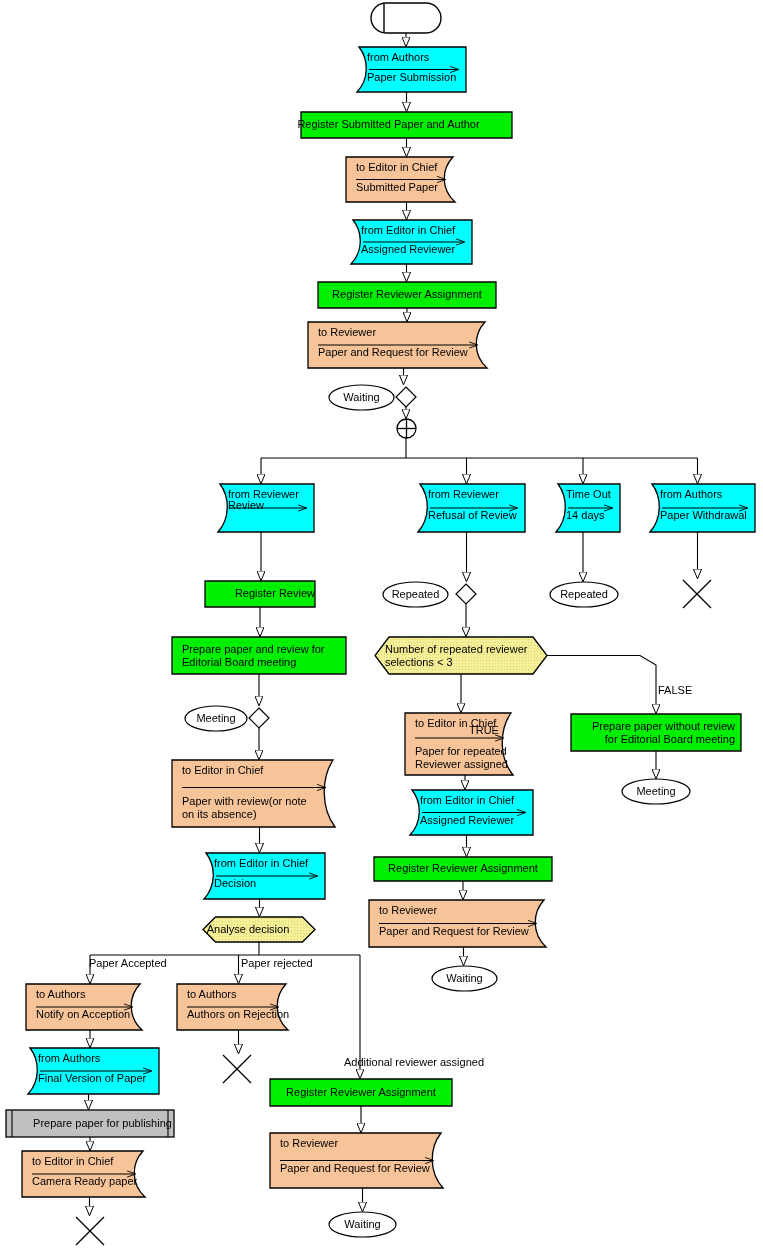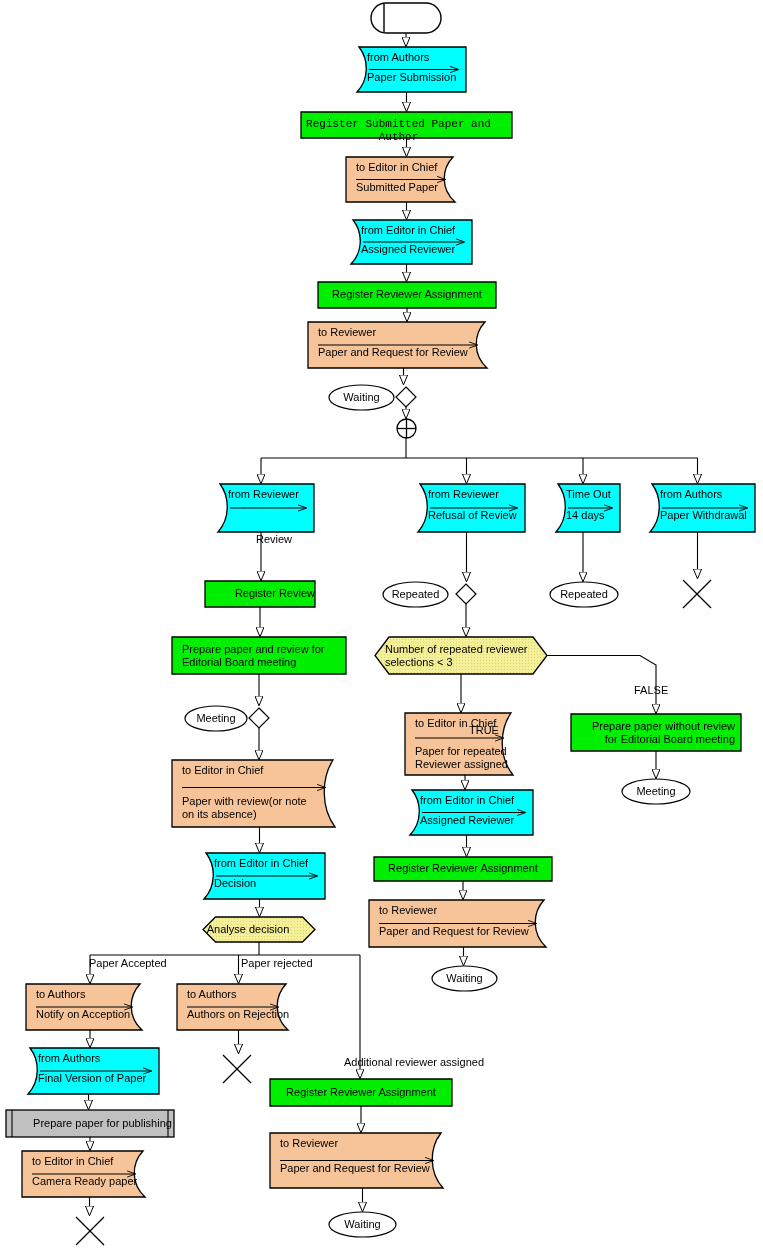--- a/index.html
+++ b/index.html
@@ -253,31 +253,31 @@
         <line x1="36" y1="1007" x2="132" y2="1007" stroke="#000000" stroke-width="1.1" marker-end="url(#arrowThin)"></line>
         <line x1="187" y1="1007" x2="278" y2="1007" stroke="#000000" stroke-width="1.1" marker-end="url(#arrowThin)"></line>
         <line x1="40" y1="1071" x2="151" y2="1071" stroke="#000000" stroke-width="1.1" marker-end="url(#arrowThin)"></line>
         <line x1="32" y1="1174" x2="135" y2="1174" stroke="#000000" stroke-width="1.1" marker-end="url(#arrowThin)"></line>
         <line x1="280" y1="1160.5" x2="433" y2="1160.5" stroke="#000000" stroke-width="1.1" marker-end="url(#arrowThin)"></line>
       </g>
   </svg>
   <div id="labels">
       <div class="nodeLabel lft" style="left: 367px; width: 93px; top: 51px;">from Authors</div>
       <div class="nodeLabel lft" style="left: 367px; width: 101px; top: 70.5px;">Paper Submission</div>
-      <div class="nodeLabel ctr" style="left: 293px; width: 211px; top: 118px; font-family: Liberation Mono, monospace;">Register Submitted Paper and Author</div>
+      <div class="nodeLabel ctr" style="left: 283px; width: 211px; top: 118px;">Register Submitted Paper and Author</div>
       <div class="nodeLabel lft" style="left: 356px; width: 95px; top: 161px;">to Editor in Chief</div>
       <div class="nodeLabel lft" style="left: 356px; width: 103px; top: 180.5px;">Submitted Paper</div>
       <div class="nodeLabel lft" style="left: 361px; width: 105px; top: 224px;">from Editor in Chief</div>
       <div class="nodeLabel lft" style="left: 361px; width: 113px; top: 243px;">Assigned Reviewer</div>
       <div class="nodeLabel ctr" style="left: 318px; width: 178px; top: 288px;">Register Reviewer Assignment</div>
       <div class="nodeLabel lft" style="left: 318px; width: 165px; top: 326px;">to Reviewer</div>
       <div class="nodeLabel lft" style="left: 318px; width: 173px; top: 346px;">Paper and Request for Review</div>
       <div class="nodeLabel ctr" style="left: 329px; width: 65px; top: 390.5px;">Waiting</div>
       <div class="nodeLabel lft" style="left: 228px; width: 80px; top: 488px;">from Reviewer</div>
-      <div class="nodeLabel lft" style="left: 228px; width: 88px; top: 533px; padding-left: 28px;">Review</div>
+      <div class="nodeLabel lft" style="left: 228px; width: 88px; top: 499px;">Review</div>
       <div class="nodeLabel lft" style="left: 428px; width: 91px; top: 488px;">from Reviewer</div>
       <div class="nodeLabel lft" style="left: 428px; width: 99px; top: 509px;">Refusal of Review</div>
       <div class="nodeLabel lft" style="left: 566px; width: 48px; top: 488px;">Time Out</div>
       <div class="nodeLabel lft" style="left: 566px; width: 56px; top: 509px;">14 days</div>
       <div class="nodeLabel lft" style="left: 660px; width: 89px; top: 488px;">from Authors</div>
       <div class="nodeLabel lft" style="left: 660px; width: 97px; top: 509px;">Paper Withdrawal</div>
       <div class="nodeLabel ctr" style="left: 205px; width: 110px; top: 587px; text-align: right;">Register Review</div>
       <div class="nodeLabel ctr" style="left: 383px; width: 65px; top: 587.5px;">Repeated</div>
       <div class="nodeLabel ctr" style="left: 550px; width: 68px; top: 587.5px;">Repeated</div>
       <div class="nodeLabel lft" style="left: 182px; width: 158px; top: 642.5px;">Prepare paper and review for
@@ -310,18 +310,18 @@
       <div class="nodeLabel lft" style="left: 38px; width: 115px; top: 1052px;">from Authors</div>
       <div class="nodeLabel lft" style="left: 38px; width: 123px; top: 1072px;">Final Version of Paper</div>
       <div class="nodeLabel ctr" style="left: 270px; width: 182px; top: 1085.5px;">Register Reviewer Assignment</div>
       <div class="nodeLabel ctr" style="left: 6px; width: 193px; top: 1116.5px;">Prepare paper for publishing</div>
       <div class="nodeLabel lft" style="left: 32px; width: 109px; top: 1155px;">to Editor in Chief</div>
       <div class="nodeLabel lft" style="left: 32px; width: 117px; top: 1175px;">Camera Ready paper</div>
       <div class="nodeLabel lft" style="left: 280px; width: 159px; top: 1137px;">to Reviewer</div>
       <div class="nodeLabel lft" style="left: 280px; width: 167px; top: 1161.5px;">Paper and Request for Review</div>
       <div class="nodeLabel ctr" style="left: 329px; width: 67px; top: 1217.5px;">Waiting</div>
       <div class="edgeLabel" style="left: 469px; top: 724px;">TRUE</div>
-      <div class="edgeLabel" style="left: 634px; top: 684px;">FALSE</div>
+      <div class="edgeLabel" style="left: 658px; top: 684px;">FALSE</div>
       <div class="edgeLabel" style="left: 89px; top: 957px;">Paper Accepted</div>
       <div class="edgeLabel" style="left: 241px; top: 957px;">Paper rejected</div>
       <div class="edgeLabel" style="left: 344px; top: 1056px;">Additional reviewer assigned</div>
     </div>
 </div>
 
 </body></html>

